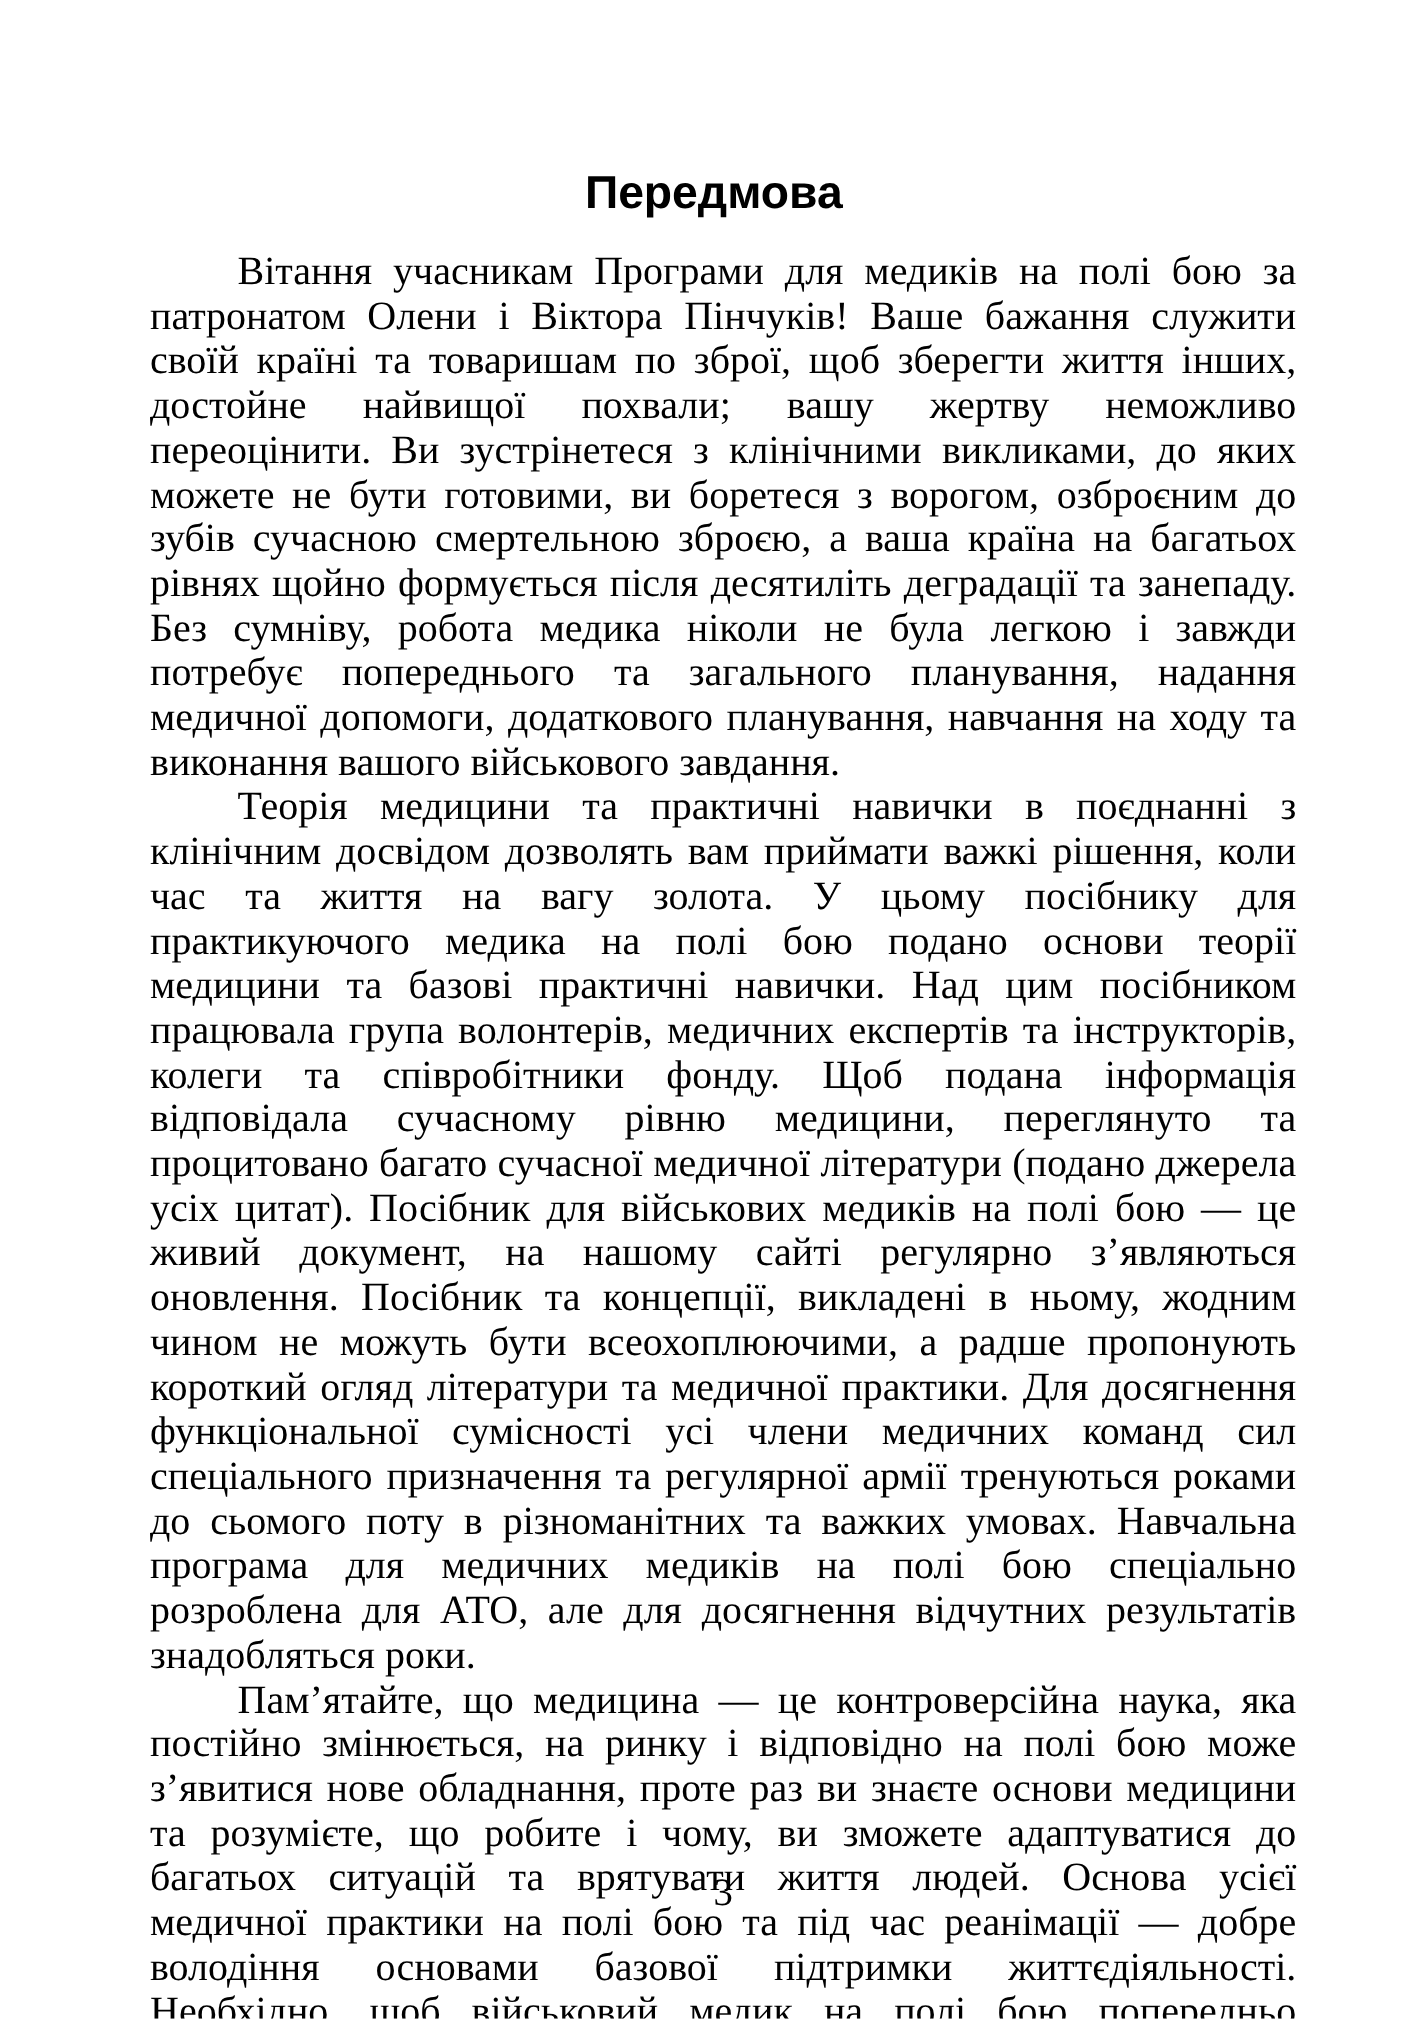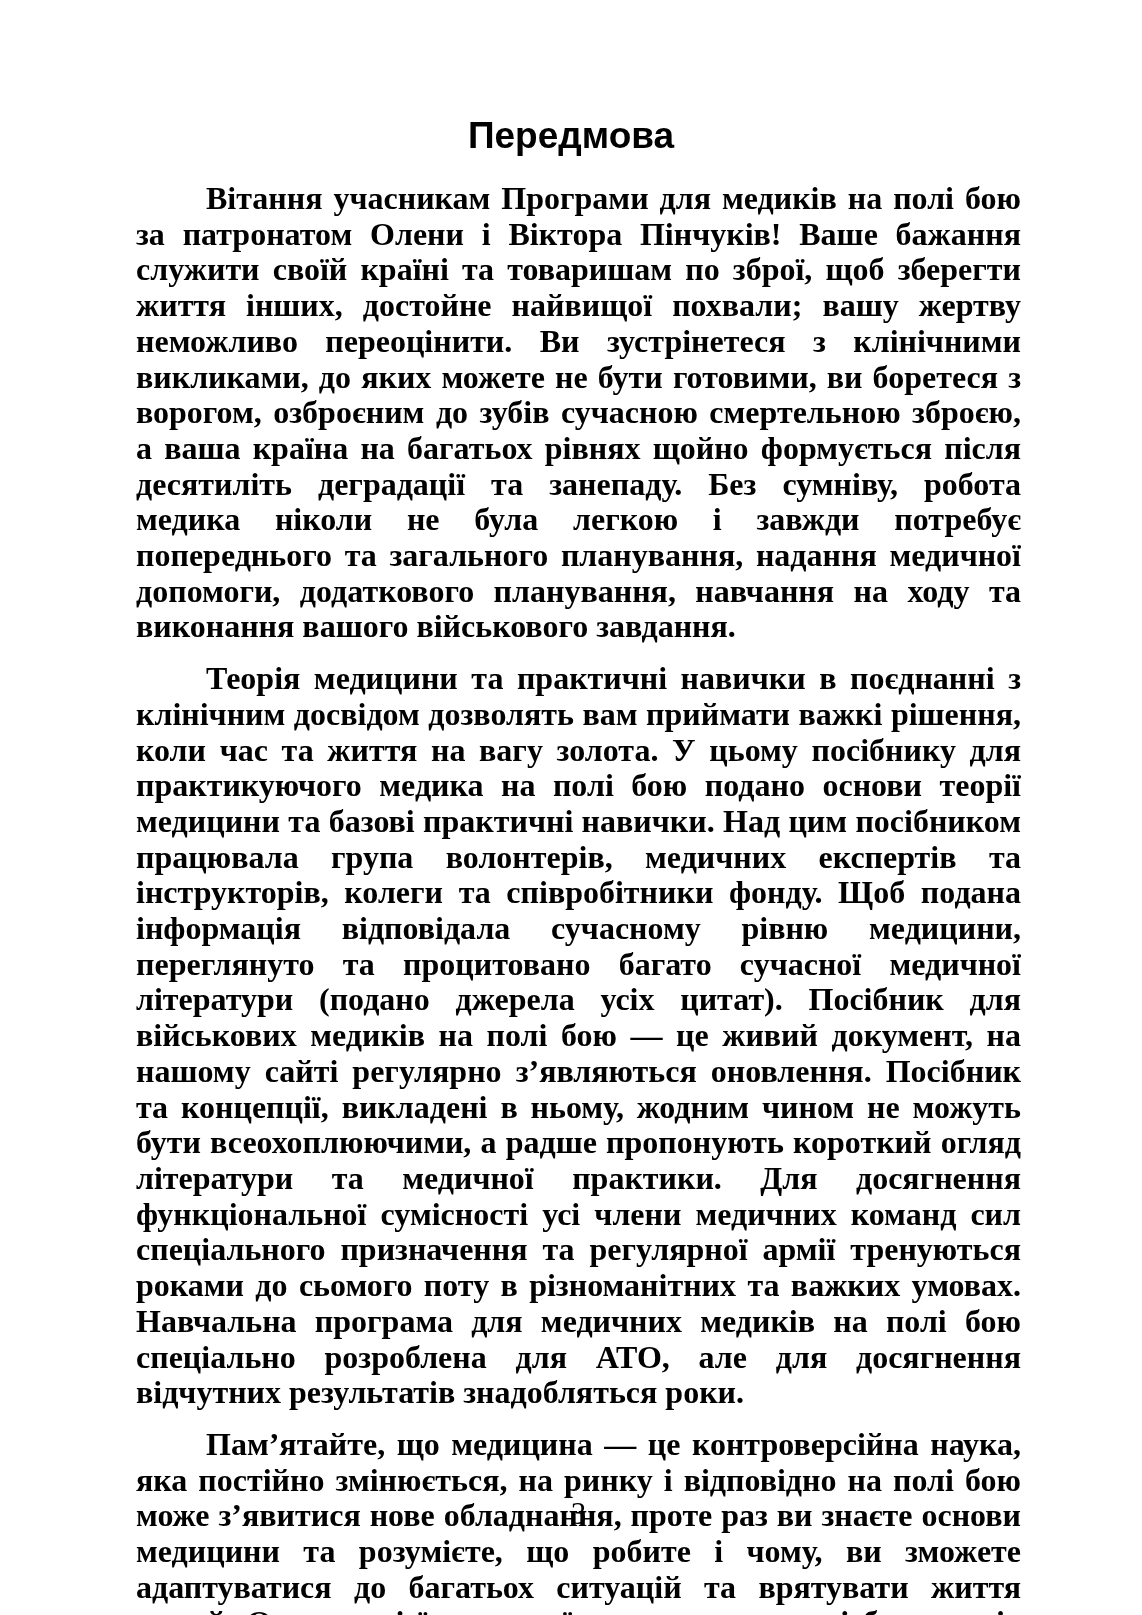--- a/index.html
+++ b/index.html
@@ -10,44 +10,43 @@
   .page {
     position: relative;
     width: 1142px;
     height: 1615px;
     background: #ffffff;
     color: #000000;
     overflow: hidden;
     font-family: "Liberation Serif", serif;
   }
   .title {
-    margin: 0;
+    margin: 18px;
     padding-top: 114px;
     text-align: center;
     font-family: "Liberation Sans", sans-serif;
     font-weight: bold;
     font-size: 37px;
     line-height: 44px;
     color: #000000;
   }
   .body-text {
     margin-top: 23px;
     margin-left: 120px;
     width: 917px;
     text-align: justify;
     text-justify: inter-word;
     font-size: 32px;
     line-height: 35.7px;
     color: #000000;
   }
   .body-text p {
-    margin: 16px;
+    margin: 0;
     padding: 0;
     text-indent: 70px;
-    font-weight: bold;
   }
   .page-number {
     position: absolute;
     left: 120px;
     top: 1496px;
     width: 917px;
     text-align: center;
     font-size: 31px;
     line-height: 36px;
     color: #000000;

